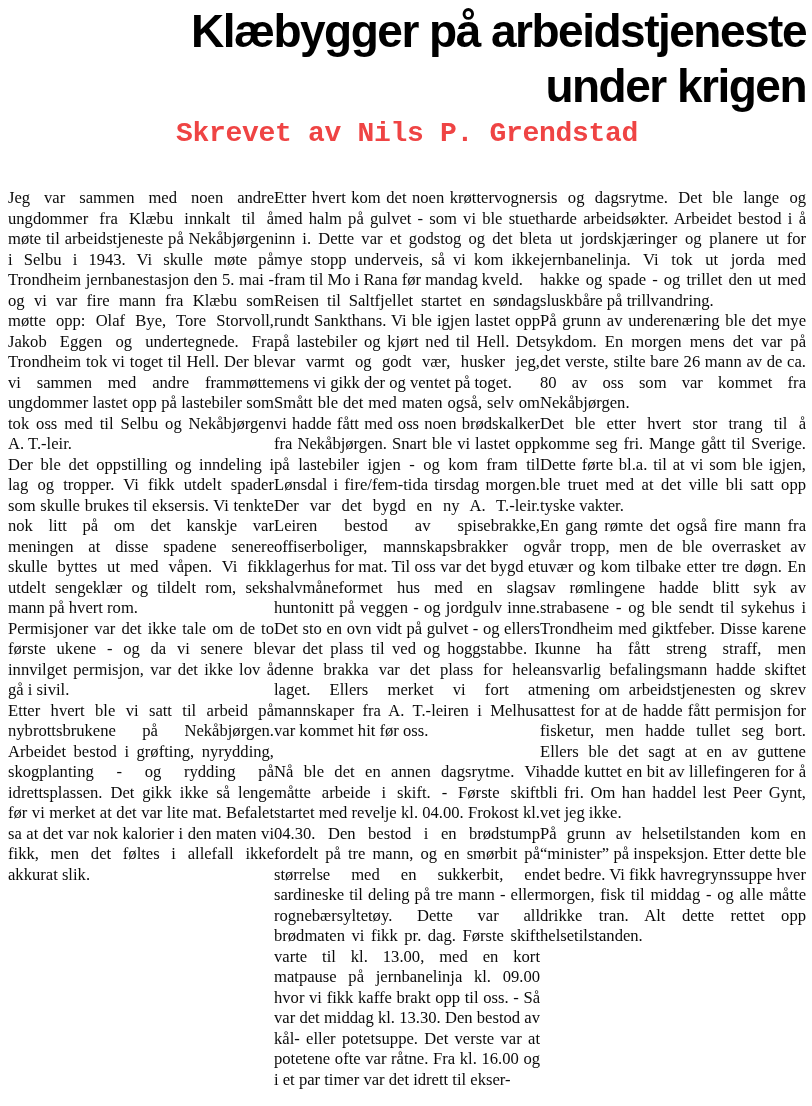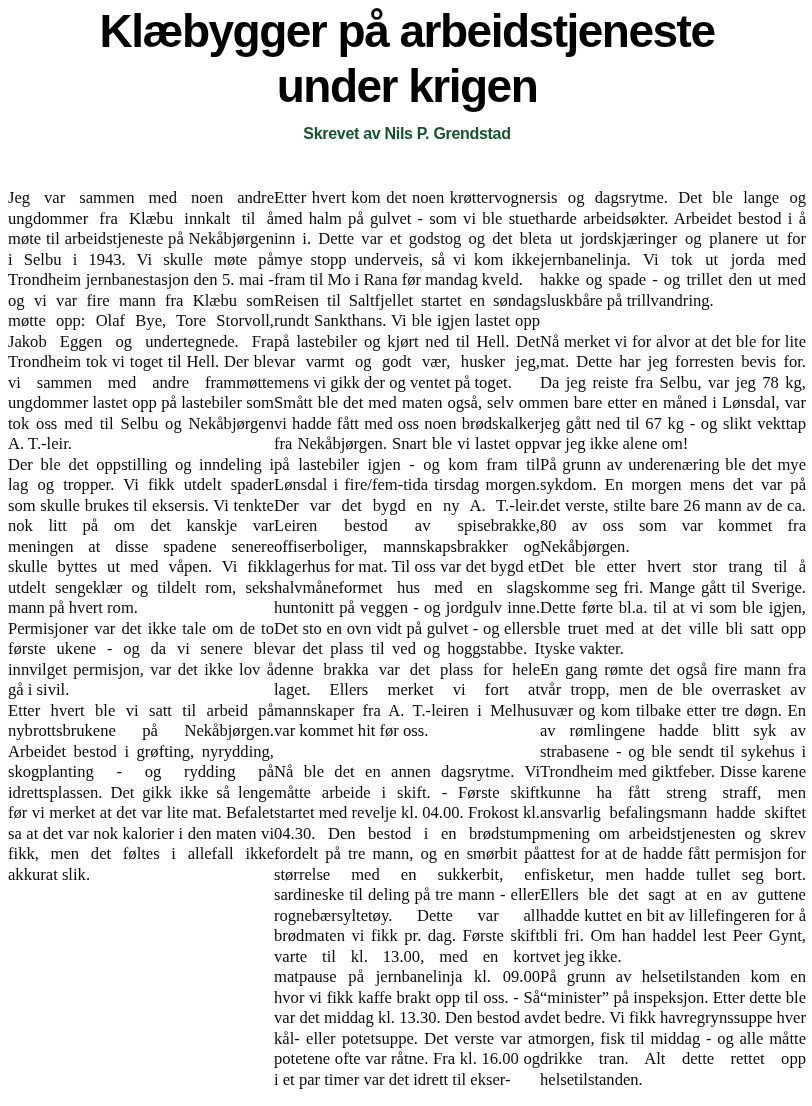--- a/index.html
+++ b/index.html
@@ -14,34 +14,34 @@
     width: 812px;
     height: 1106px;
     padding: 4px 6px 0 8px;
     overflow: hidden;
   }
   .title {
     font-family: "Liberation Sans", sans-serif;
     font-weight: bold;
     font-size: 46px;
     line-height: 55px;
-    text-align: center;
+    text-align: right;
     letter-spacing: -1.5px;
     color: #000;
   }
   .title .title-line { display: block; }
   .byline {
-    font-family: Liberation Sans, sans-serif;
+    font-family: Liberation Mono, monospace;
     font-weight: bold;
-    font-size: 16px;
+    font-size: 28px;
     line-height: 24px;
     text-align: center;
     margin-top: 8px;
     letter-spacing: -0.3px;
-    color: #14532d;
+    color: #ef4444;
   }
   .columns {
     display: flex;
     margin-top: 42px;
     height: 918px;
     overflow: hidden;
   }
   .column {
     flex: 1 1 0;
     min-width: 0;
@@ -71,20 +71,19 @@
         <p class="para">Etter hvert ble vi satt til arbeid på nybrottsbrukene på Nekåbjørgen. Arbeidet bestod i grøfting, nyrydding, skogplanting - og rydding på idrettsplassen. Det gikk ikke så lenge før vi merket at det var lite mat. Befalet sa at det var nok kalorier i den maten vi fikk, men det føltes i allefall ikke akkurat slik.</p>
       </div>
     <div class="column">
         <p class="para">Etter hvert kom det noen krøttervogner med halm på gulvet - som vi ble stuet inn i. Dette var et godstog og det ble mye stopp underveis, så vi kom ikke fram til Mo i Rana før mandag kveld.</p>
         <p class="para">Reisen til Saltfjellet startet en søndag rundt Sankthans. Vi ble igjen lastet opp på lastebiler og kjørt ned til Hell. Det var varmt og godt vær, husker jeg, mens vi gikk der og ventet på toget.</p>
         <p class="para">Smått ble det med maten også, selv om vi hadde fått med oss noen brødskalker fra Nekåbjørgen. Snart ble vi lastet opp på lastebiler igjen - og kom fram til Lønsdal i fire/fem-tida tirsdag morgen. Der var det bygd en ny A. T.-leir. Leiren bestod av spisebrakke, offiserboliger, mannskapsbrakker og lagerhus for mat. Til oss var det bygd et halvmåneformet hus med en slags huntonitt på veggen - og jordgulv inne. Det sto en ovn vidt på gulvet - og ellers var det plass til ved og hoggstabbe. I denne brakka var det plass for hele laget. Ellers merket vi fort at mannskaper fra A. T.-leiren i Melhus var kommet hit før oss.</p>
         <p class="para space-before">Nå ble det en annen dagsrytme. Vi måtte arbeide i skift. - Første skift startet med revelje kl. 04.00. Frokost kl. 04.30. Den bestod i en brødstump fordelt på tre mann, og en smørbit på størrelse med en sukkerbit, en sardineske til deling på tre mann - eller rognebærsyltetøy. Dette var all brødmaten vi fikk pr. dag. Første skift varte til kl. 13.00, med en kort matpause på jernbanelinja kl. 09.00 hvor vi fikk kaffe brakt opp til oss. - Så var det middag kl. 13.30. Den bestod av kål- eller potetsuppe. Det verste var at potetene ofte var råtne. Fra kl. 16.00 og i et par timer var det idrett til ekser-</p>
       </div>
     <div class="column">
         <p class="para">sis og dagsrytme. Det ble lange og harde arbeidsøkter. Arbeidet bestod i å ta ut jordskjæringer og planere ut for jernbanelinja. Vi tok ut jorda med hakke og spade - og trillet den ut med sluskbåre på trillvandring.</p>
-        <p class="para space-before">Nå merket vi for alvor at det ble for lite mat. Dette har jeg forresten bevis for. Da jeg reiste fra Selbu, var jeg 78 kg, men bare etter en måned i Lønsdal, var jeg gått ned til 67 kg - og slikt vekttap var jeg ikke alene om!</p>
         <p class="para">På grunn av underenæring ble det mye sykdom. En morgen mens det var på det verste, stilte bare 26 mann av de ca. 80 av oss som var kommet fra Nekåbjørgen.</p>
         <p class="para">Det ble etter hvert stor trang til å komme seg fri. Mange gått til Sverige. Dette førte bl.a. til at vi som ble igjen, ble truet med at det ville bli satt opp tyske vakter.</p>
         <p class="para">En gang rømte det også fire mann fra vår tropp, men de ble overrasket av uvær og kom tilbake etter tre døgn. En av rømlingene hadde blitt syk av strabasene - og ble sendt til sykehus i Trondheim med giktfeber. Disse karene kunne ha fått streng straff, men ansvarlig befalingsmann hadde skiftet mening om arbeidstjenesten og skrev attest for at de hadde fått permisjon for fisketur, men hadde tullet seg bort. Ellers ble det sagt at en av guttene hadde kuttet en bit av lillefingeren for å bli fri. Om han haddel lest Peer Gynt, vet jeg ikke.</p>
         <p class="para">På grunn av helsetilstanden kom en “minister” på inspeksjon. Etter dette ble det bedre. Vi fikk havregrynssuppe hver morgen, fisk til middag - og alle måtte drikke tran. Alt dette rettet opp helsetilstanden.</p>
       </div>
   </div>
 </div>
 
 </body></html>

